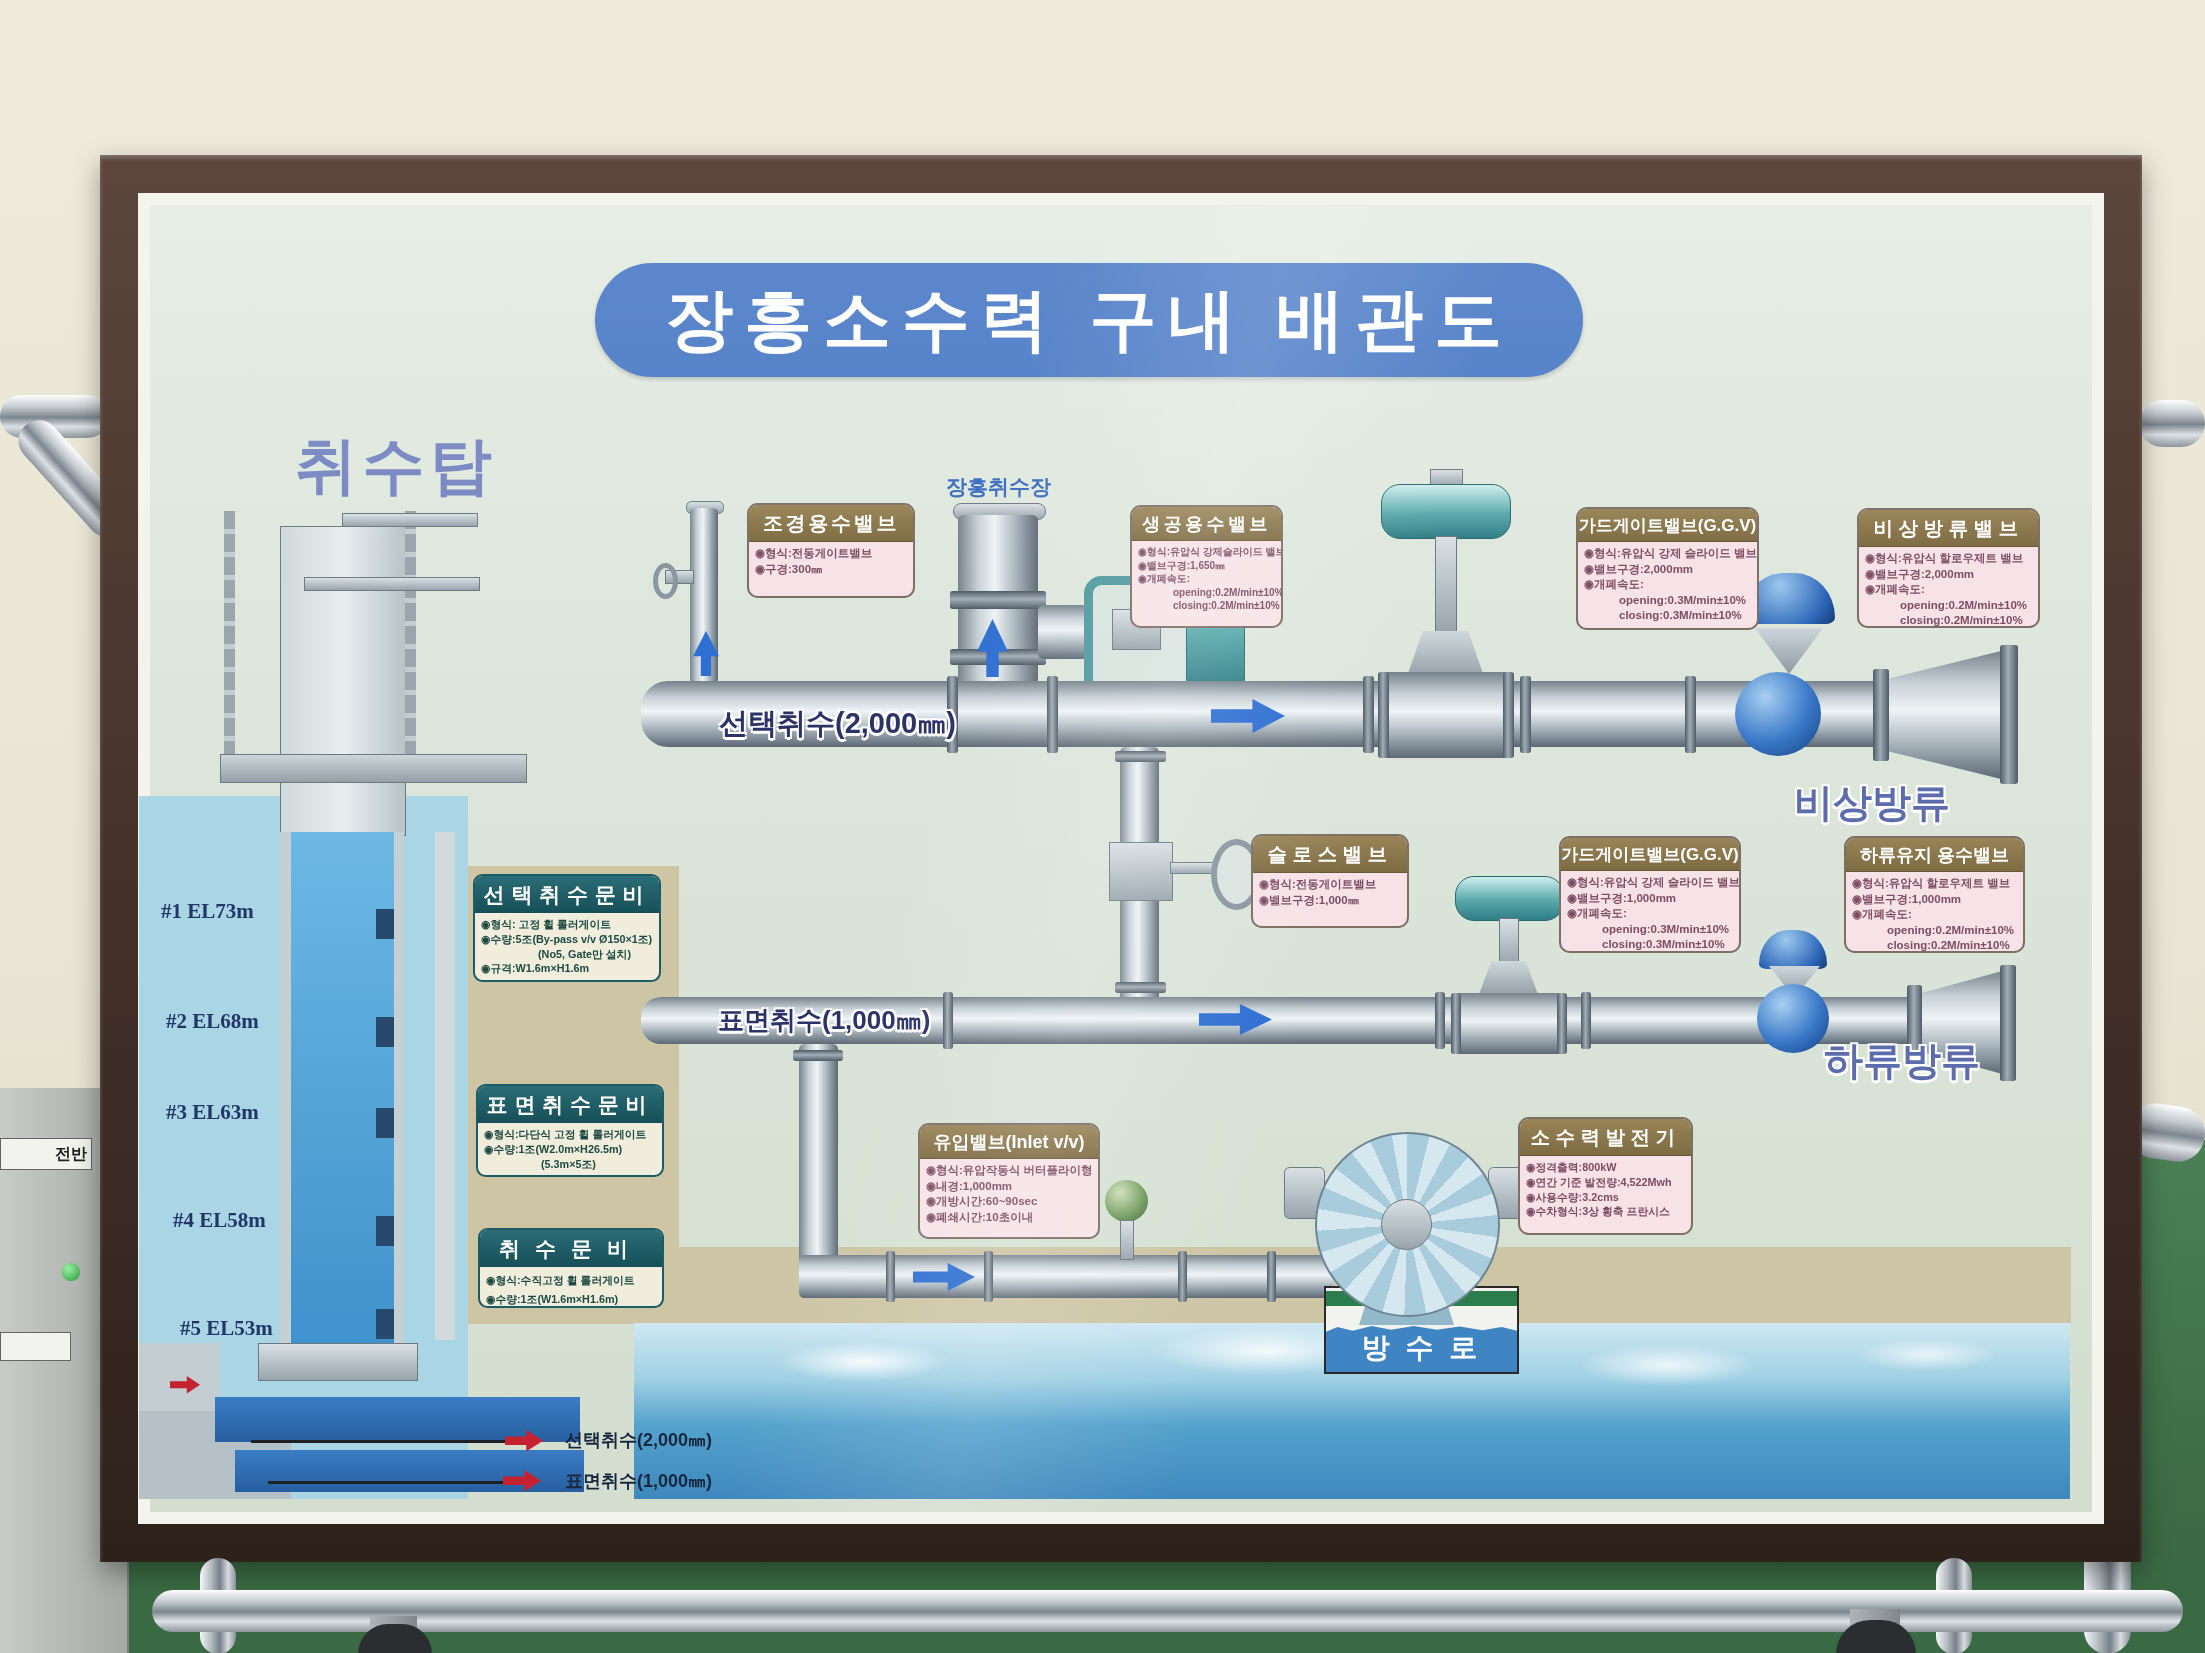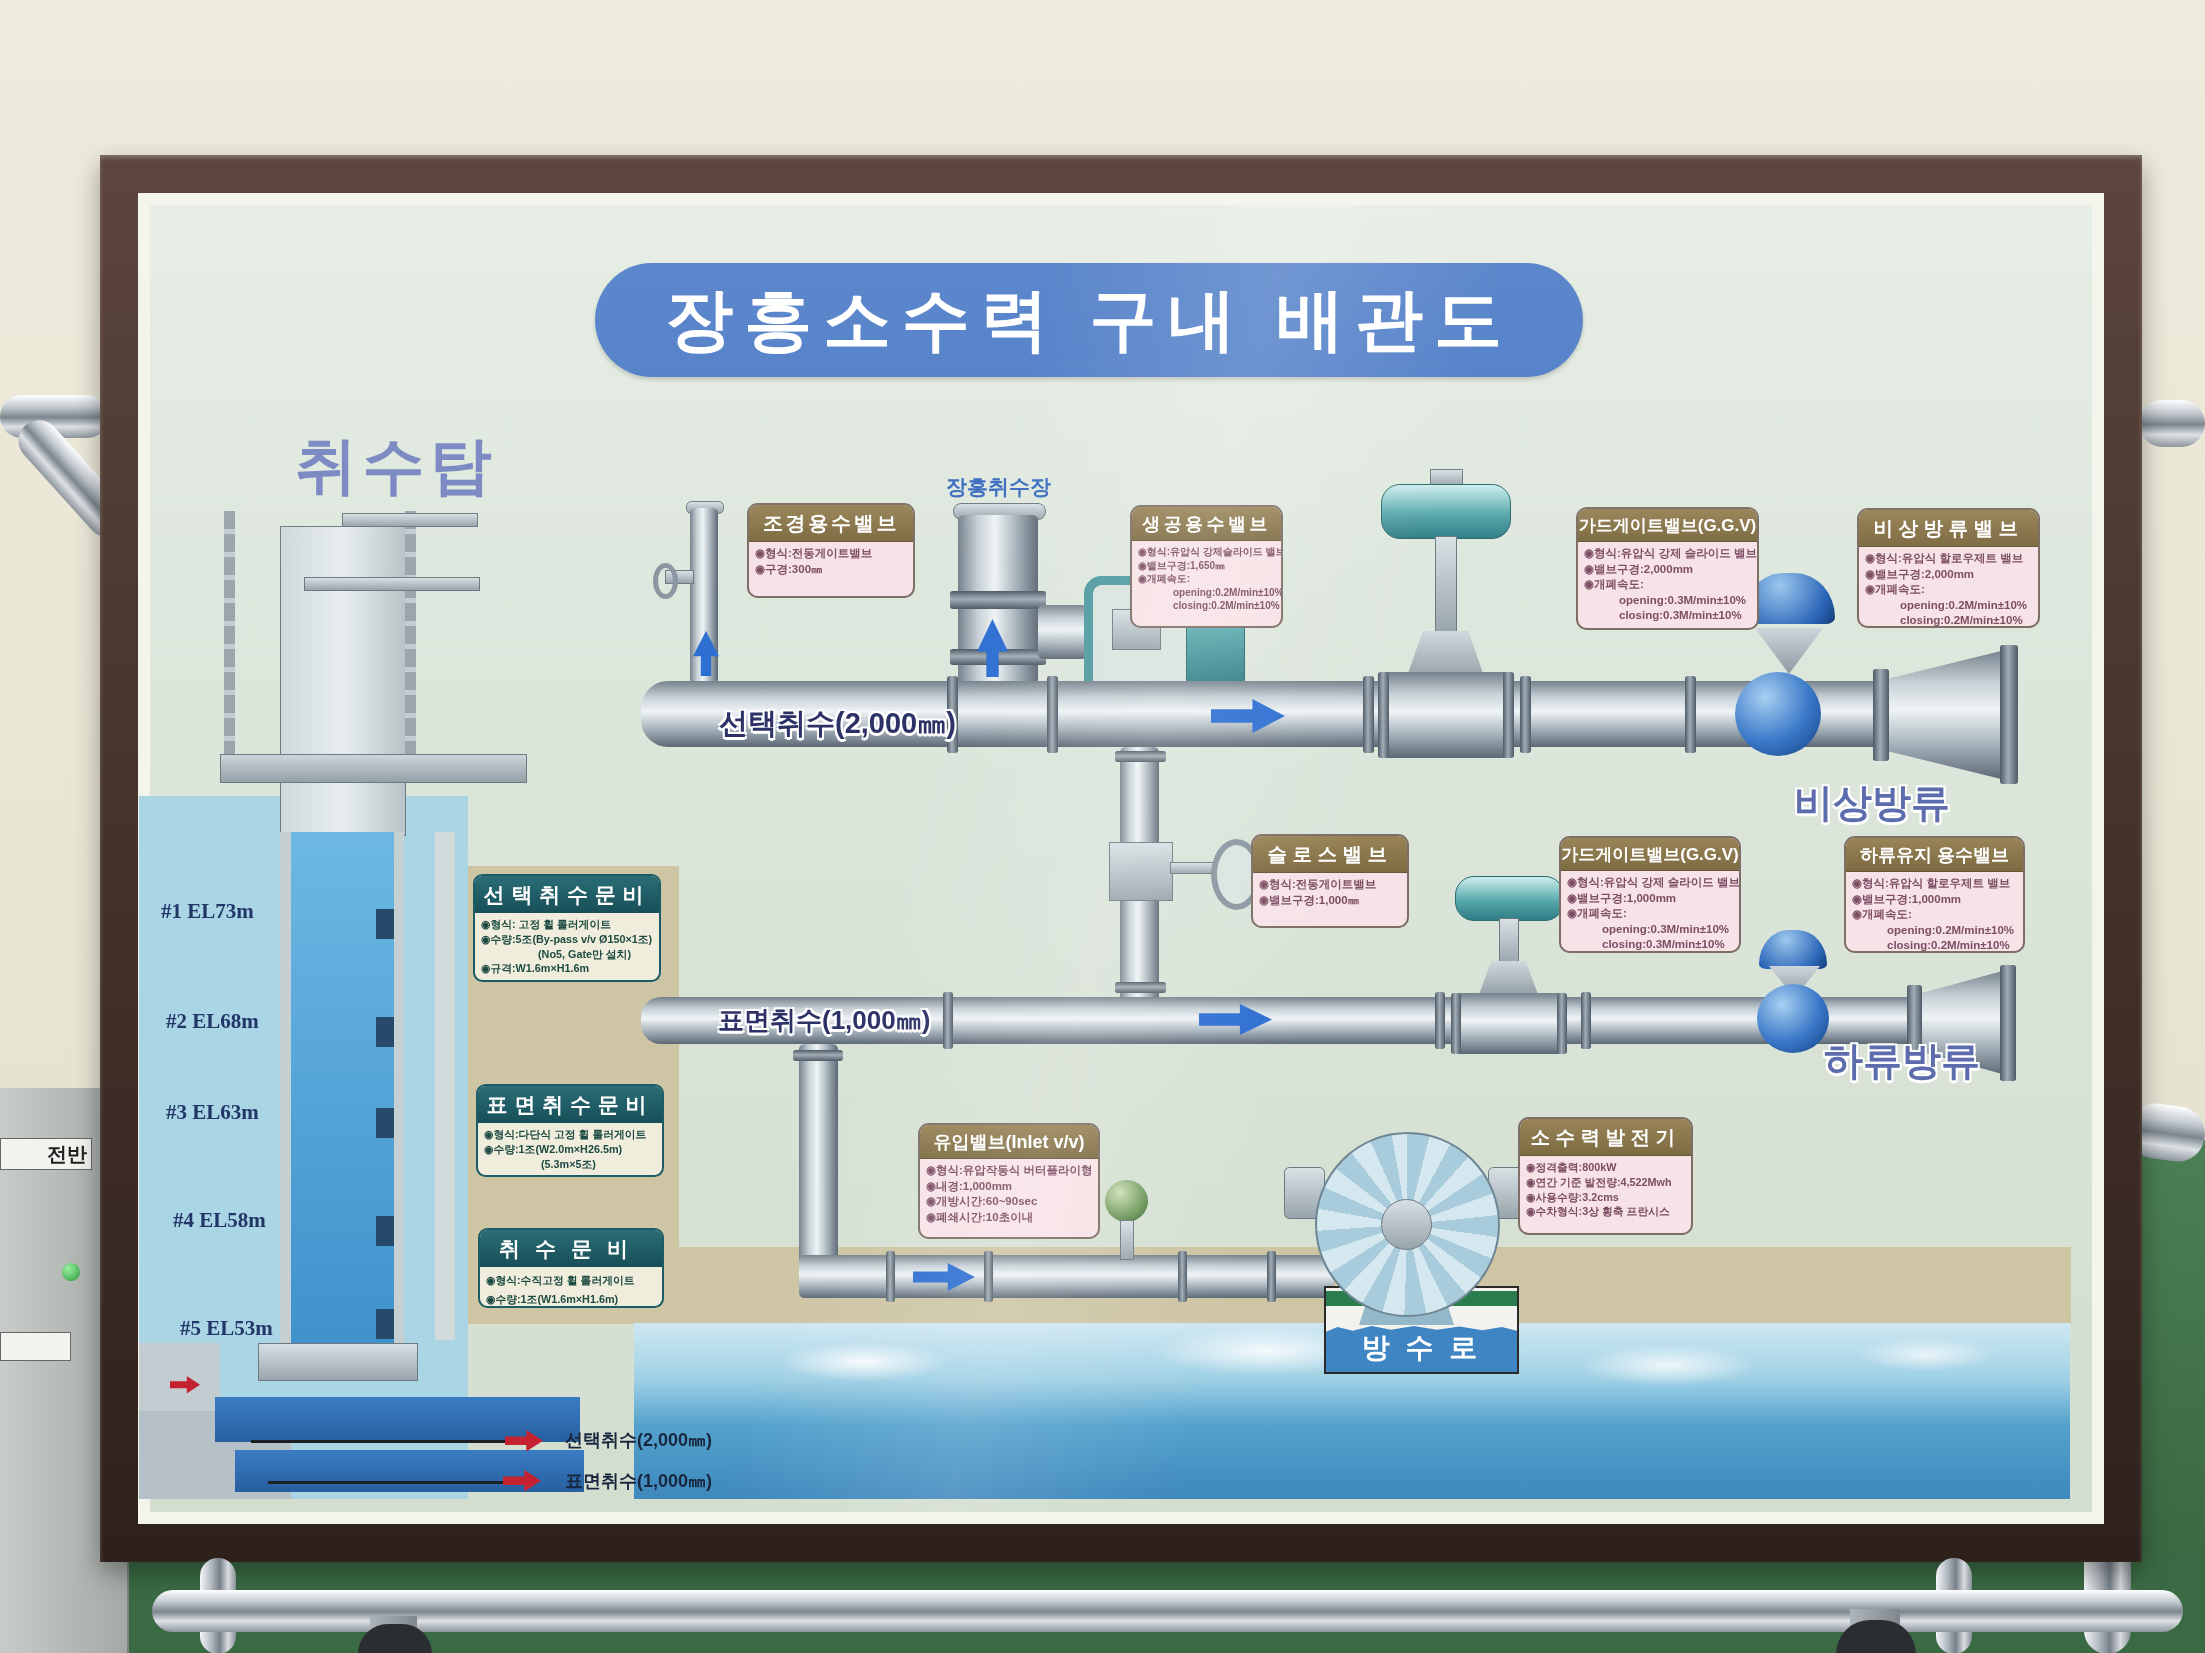--- a/index.html
+++ b/index.html
@@ -75,21 +75,21 @@
   <div class="abs floor" style="left:0;top:1558px;width:2205px;height:96px;background:#3a6a43;"></div>
 
   <div class="abs chrome-h" style="left:0;top:395px;width:109px;height:43px;"></div>
   <div class="abs chrome-h" style="left:19px;top:420px;width:143px;height:41px;transform:rotate(48deg);transform-origin:20px 20px;"></div>
   <div class="abs chrome-h" style="left:0;top:1232px;width:101px;height:42px;"></div>
   <div class="abs chrome-h" style="left:2139px;top:400px;width:66px;height:47px;"></div>
   <div class="abs chrome-v" style="left:2084px;top:439px;width:47px;height:1215px;"></div>
   <div class="abs chrome-h" style="left:2128px;top:1105px;width:77px;height:55px;transform:rotate(8deg);"></div>
 
   <div class="abs cabinet" style="left:0;top:1088px;width:127px;height:566px;"></div>
-  <div class="abs plate" style="left:0;top:1138px;width:86px;height:30px;font-size:20px;text-align:right;">
+  <div class="abs plate" style="left:0;top:1138px;width:86px;height:30px;font-size:16px;text-align:right;">
       <span>전반</span>
     </div>
   <div class="abs" style="left:62px;top:1263px;width:17.6px;height:17.6px;border-radius:50%;background:radial-gradient(circle at 35% 30%,#9af0a0,#2c9a3e);"></div>
   <div class="abs plate" style="left:0;top:1332px;width:65px;height:27px;"></div>
 
   <div class="abs frame" style="left:100px;top:155px;width:2042px;height:1407px;">
     <div class="mat"></div>
     <div class="board"></div>
   </div>
 

